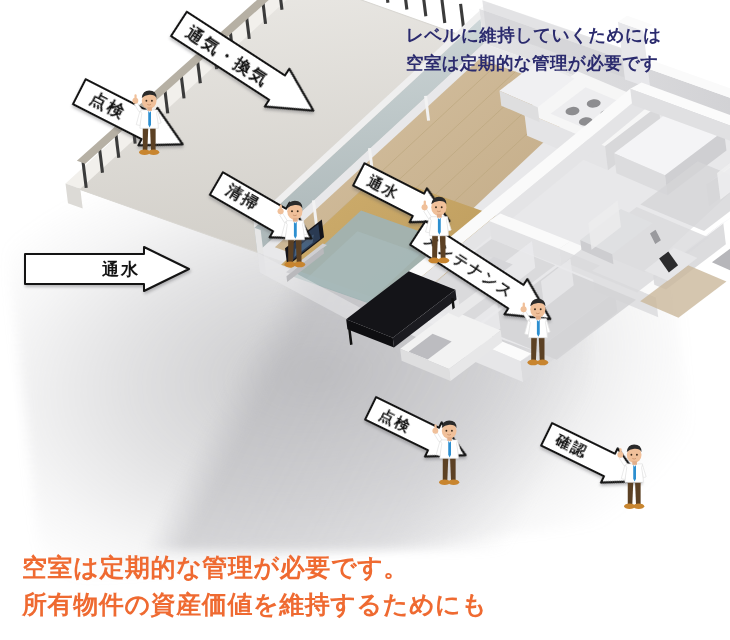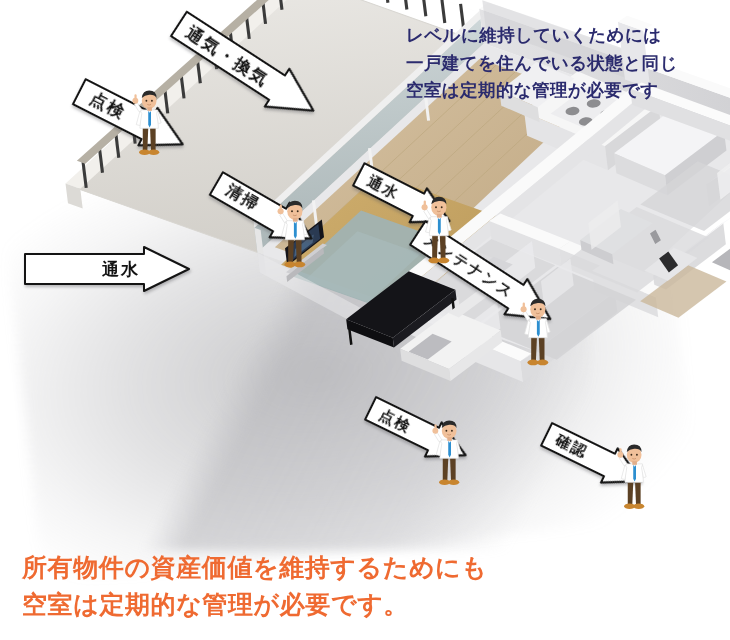--- a/index.html
+++ b/index.html
@@ -541,22 +541,21 @@
       <path d="M15,13 Q16,5 23,5 Q31,5 31,13 Q29,9 23,9.5 Q18,10 15,13 Z" fill="#2a2a2a"></path>
       <circle cx="20" cy="16" r="1" fill="#3a2a1a"></circle>
       <circle cx="26" cy="16" r="1" fill="#3a2a1a"></circle>
       <path d="M21,20 Q23,21.5 25,20" stroke="#c8906a" stroke-width="0.9" fill="none"></path>
       <rect x="21" y="23" width="5" height="4" fill="#e2ae8a"></rect>
     </svg>
   </div>
 
   <div id="headline">
     <div>レベルに維持していくためには</div>
-    <div>一戸建てを住んでいる状態と同じ</div>
     <div>空室は定期的な管理が必要です</div>
   </div>
 
   <div id="footline">
+    <div>空室は定期的な管理が必要です。</div>
     <div>所有物件の資産価値を維持するためにも</div>
-    <div>空室は定期的な管理が必要です。</div>
   </div>
 
 </div>
 
 </body></html>

